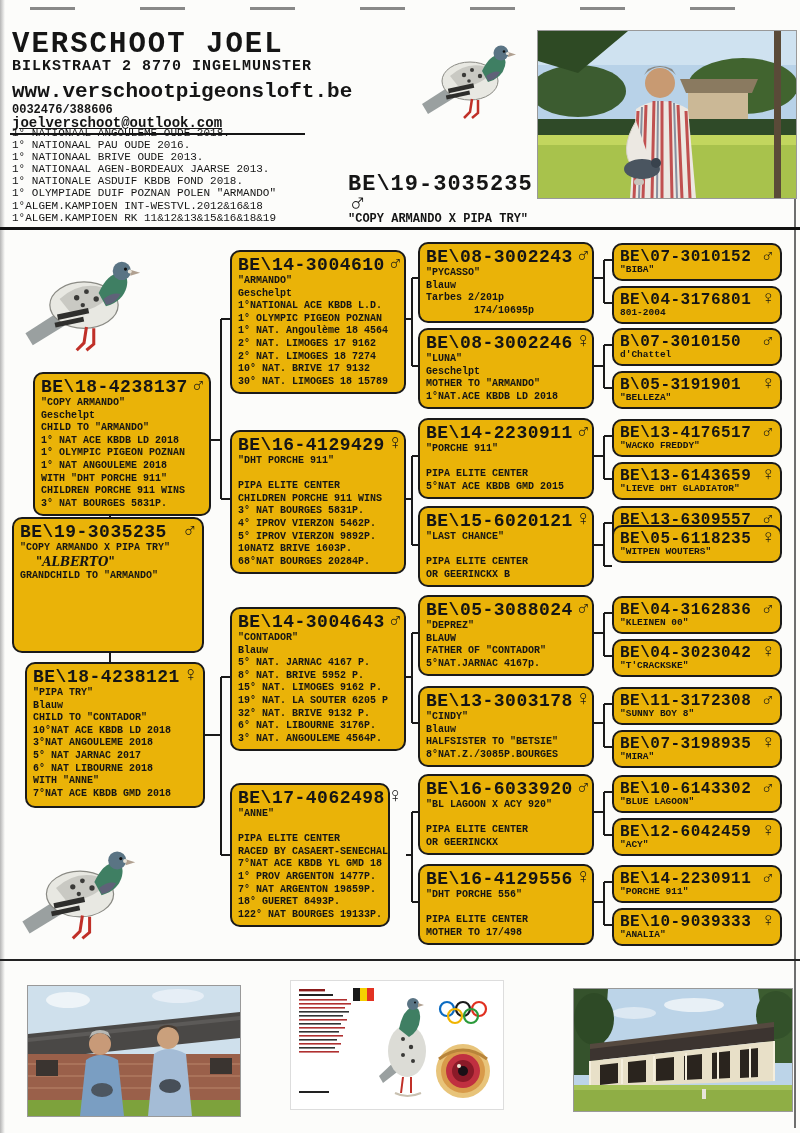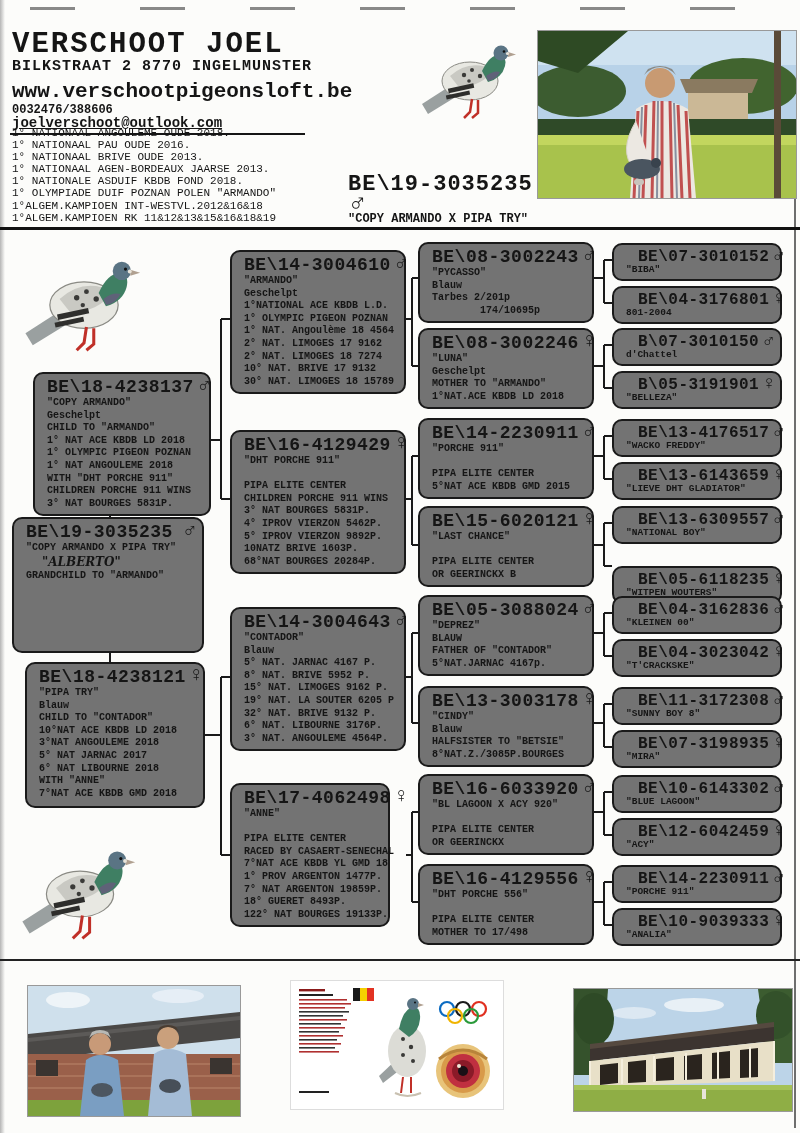--- a/index.html
+++ b/index.html
@@ -19,29 +19,29 @@
   .hdr-email{top:115px;left:12px;font-size:14px;font-weight:bold;text-decoration:underline;}
   .hdr-rule{top:133px;left:10px;width:295px;height:2px;background:#151515;}
   .ach-list{top:127px;left:12px;font-size:11px;font-weight:normal;line-height:12.1px;white-space:pre;}
   .main-rule{top:227px;left:0;width:800px;height:3px;background:#111;}
   .bottom-rule{top:959px;left:0;width:800px;height:2px;background:#222;}
   
   .subj-ring{top:172px;left:348px;font-size:22px;font-weight:bold;letter-spacing:1px;}
   .subj-sex{top:190px;left:350px;font-size:26px;font-weight:bold;line-height:1;}
   .subj-caption{top:212px;left:348px;font-size:12px;font-weight:bold;}
   
-  .box{position:absolute;box-sizing:border-box;background:#737373;border:2px solid #1a1a1a;
-       border-radius:10px;padding:3px 6px 4px 12px;z-index:2;}
+  .box{position:absolute;box-sizing:border-box;background:#eab308;border:2px solid #1a1a1a;
+       border-radius:10px;padding:3px 6px 4px 6px;z-index:2;}
   .ring-row{display:flex;justify-content:space-between;align-items:flex-start;gap:4px;}
   .ring{font-size:18px;font-weight:bold;white-space:nowrap;letter-spacing:.5px;}
   .sex{font-size:21px;font-weight:bold;line-height:.9;}
   .lines{font-size:10px;font-weight:bold;line-height:1.26;}
   .lines .line{white-space:pre;min-height:12px;}
   .alias{font-family:"DejaVu Serif",serif;font-style:italic;font-weight:bold;font-size:12px;padding-left:16px;}
-  .sm .ring{font-size:16px;margin-left:12px;}
+  .sm .ring{font-size:16px;}
   .sm .sex{font-size:19px;}
   .sm-name{font-size:9.5px;font-weight:bold;white-space:nowrap;margin-top:-2px;}
   .connectors{top:0;left:0;z-index:1;pointer-events:none;}
   .photo{position:absolute;border:1px solid #999;}
   .pigeon-img{position:absolute;z-index:2;}
 </style>
 </head>
 <body>
 
 <div class="page">
@@ -403,21 +403,21 @@
       </div>
     <div class="sm-name">"LIEVE DHT GLADIATOR"</div>
   </div>
   <div class="box sm" style="left:612px;top:506px;width:170px;min-height:34px">
     <div class="ring-row">
         <span class="ring">BE\13-6309557</span>
         <span class="sex">♂</span>
       </div>
     <div class="sm-name">"NATIONAL BOY"</div>
   </div>
-  <div class="box sm" style="left:612px;top:566px;width:170px;min-height:34px">
+  <div class="box sm" style="left:612px;top:525px;width:170px;min-height:34px">
     <div class="ring-row">
         <span class="ring">BE\05-6118235</span>
         <span class="sex">♀</span>
       </div>
     <div class="sm-name">"WITPEN WOUTERS"</div>
   </div>
   <div class="box sm" style="left:612px;top:596px;width:170px;min-height:34px">
     <div class="ring-row">
         <span class="ring">BE\04-3162836</span>
         <span class="sex">♂</span>

